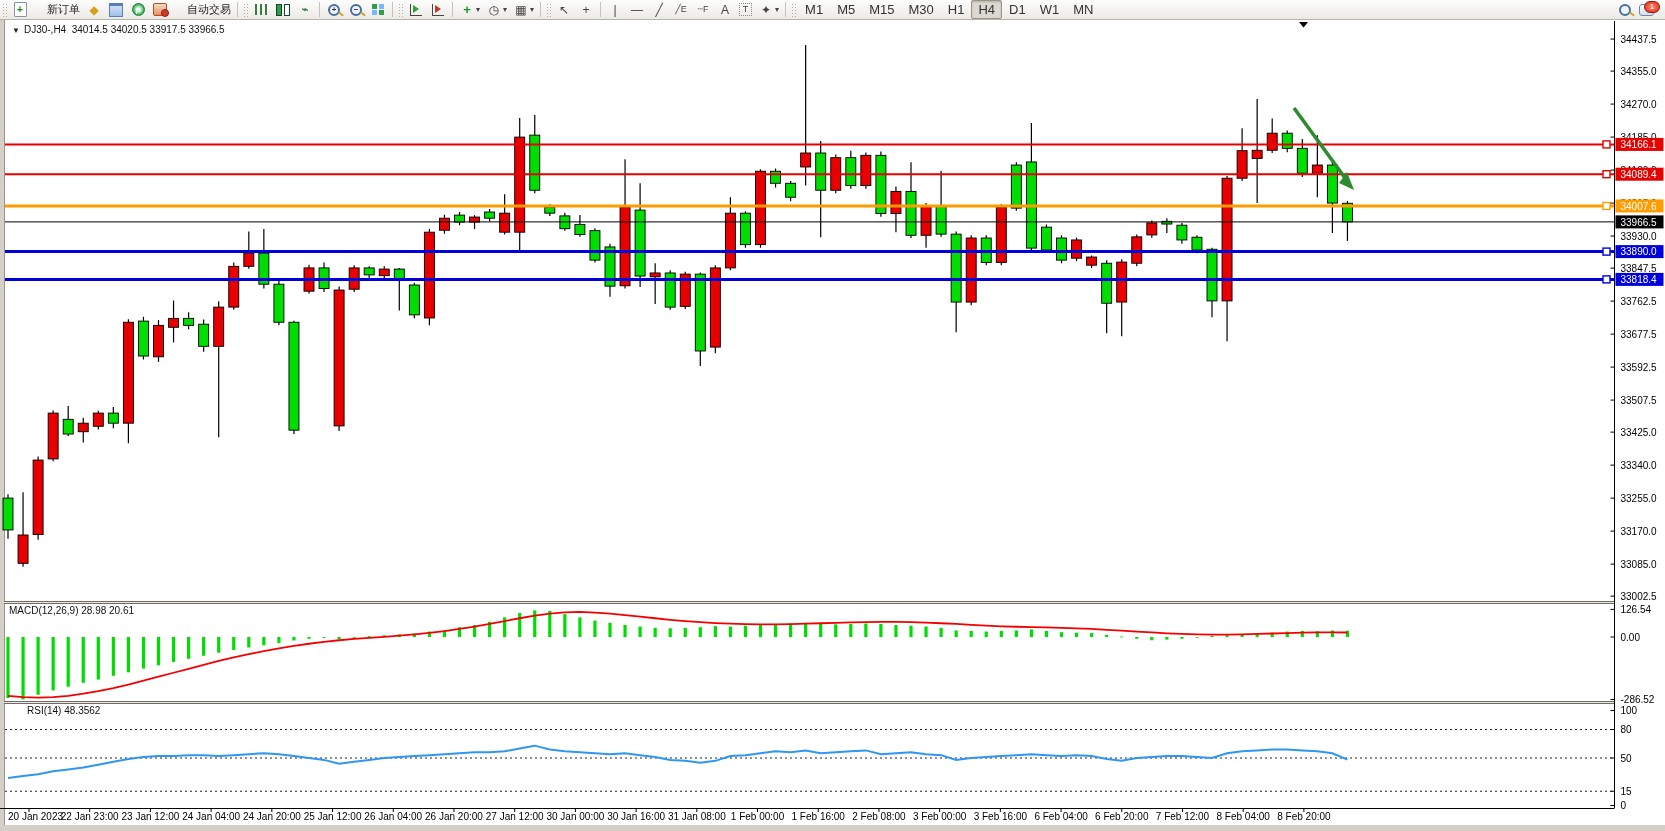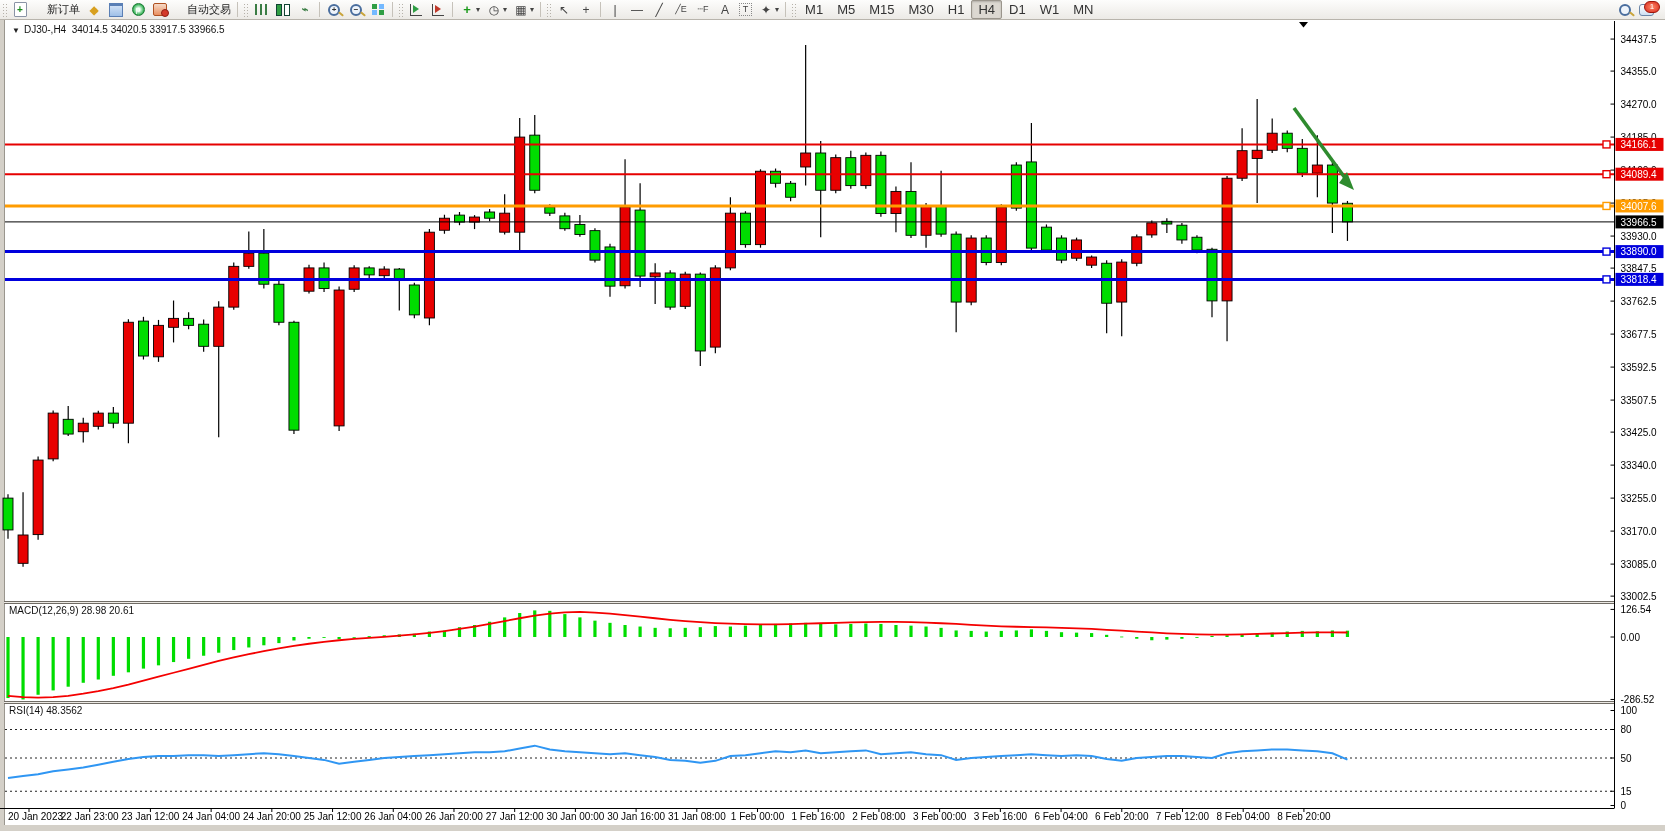--- a/index.html
+++ b/index.html
@@ -45,21 +45,21 @@
   .tf.active{background:#dcd8d1;border:1px solid #9a958c;box-shadow:inset 0 1px 2px rgba(0,0,0,.2)}
   .spacer{flex:1}
   .chatic{width:13px;height:10px;border:1px solid #6b86a8;border-radius:3px;background:linear-gradient(#fff,#cfe0f2);position:relative;margin-right:8px}
   .chatic .badge{position:absolute;top:-4px;right:-7px;min-width:10px;height:10px;border-radius:6px;background:radial-gradient(#ff8a6a,#d8271a);
       color:#fff;font-size:8px;display:flex;align-items:center;justify-content:center;padding:0 2px;border:1px solid #9e1409}
   
   .ovl{position:absolute;z-index:3;font-size:10px;color:#111}
   #chart-title{left:12px;top:24px}
   #chart-title .tri{font-size:8px;color:#222;margin-right:4px}
   #macd-label{left:9px;top:605px}
-  #rsi-label{left:9px;top:705px}
+  #rsi-label{left:27px;top:705px}
   svg{position:absolute;left:0;top:0;z-index:1}
   text{font-family:"Liberation Sans",sans-serif}
 </style>
 </head>
 <body>
 
 <div id="toolbar">
   <span class="grip"></span>
   <span class="tb">
     <span class="ic">

